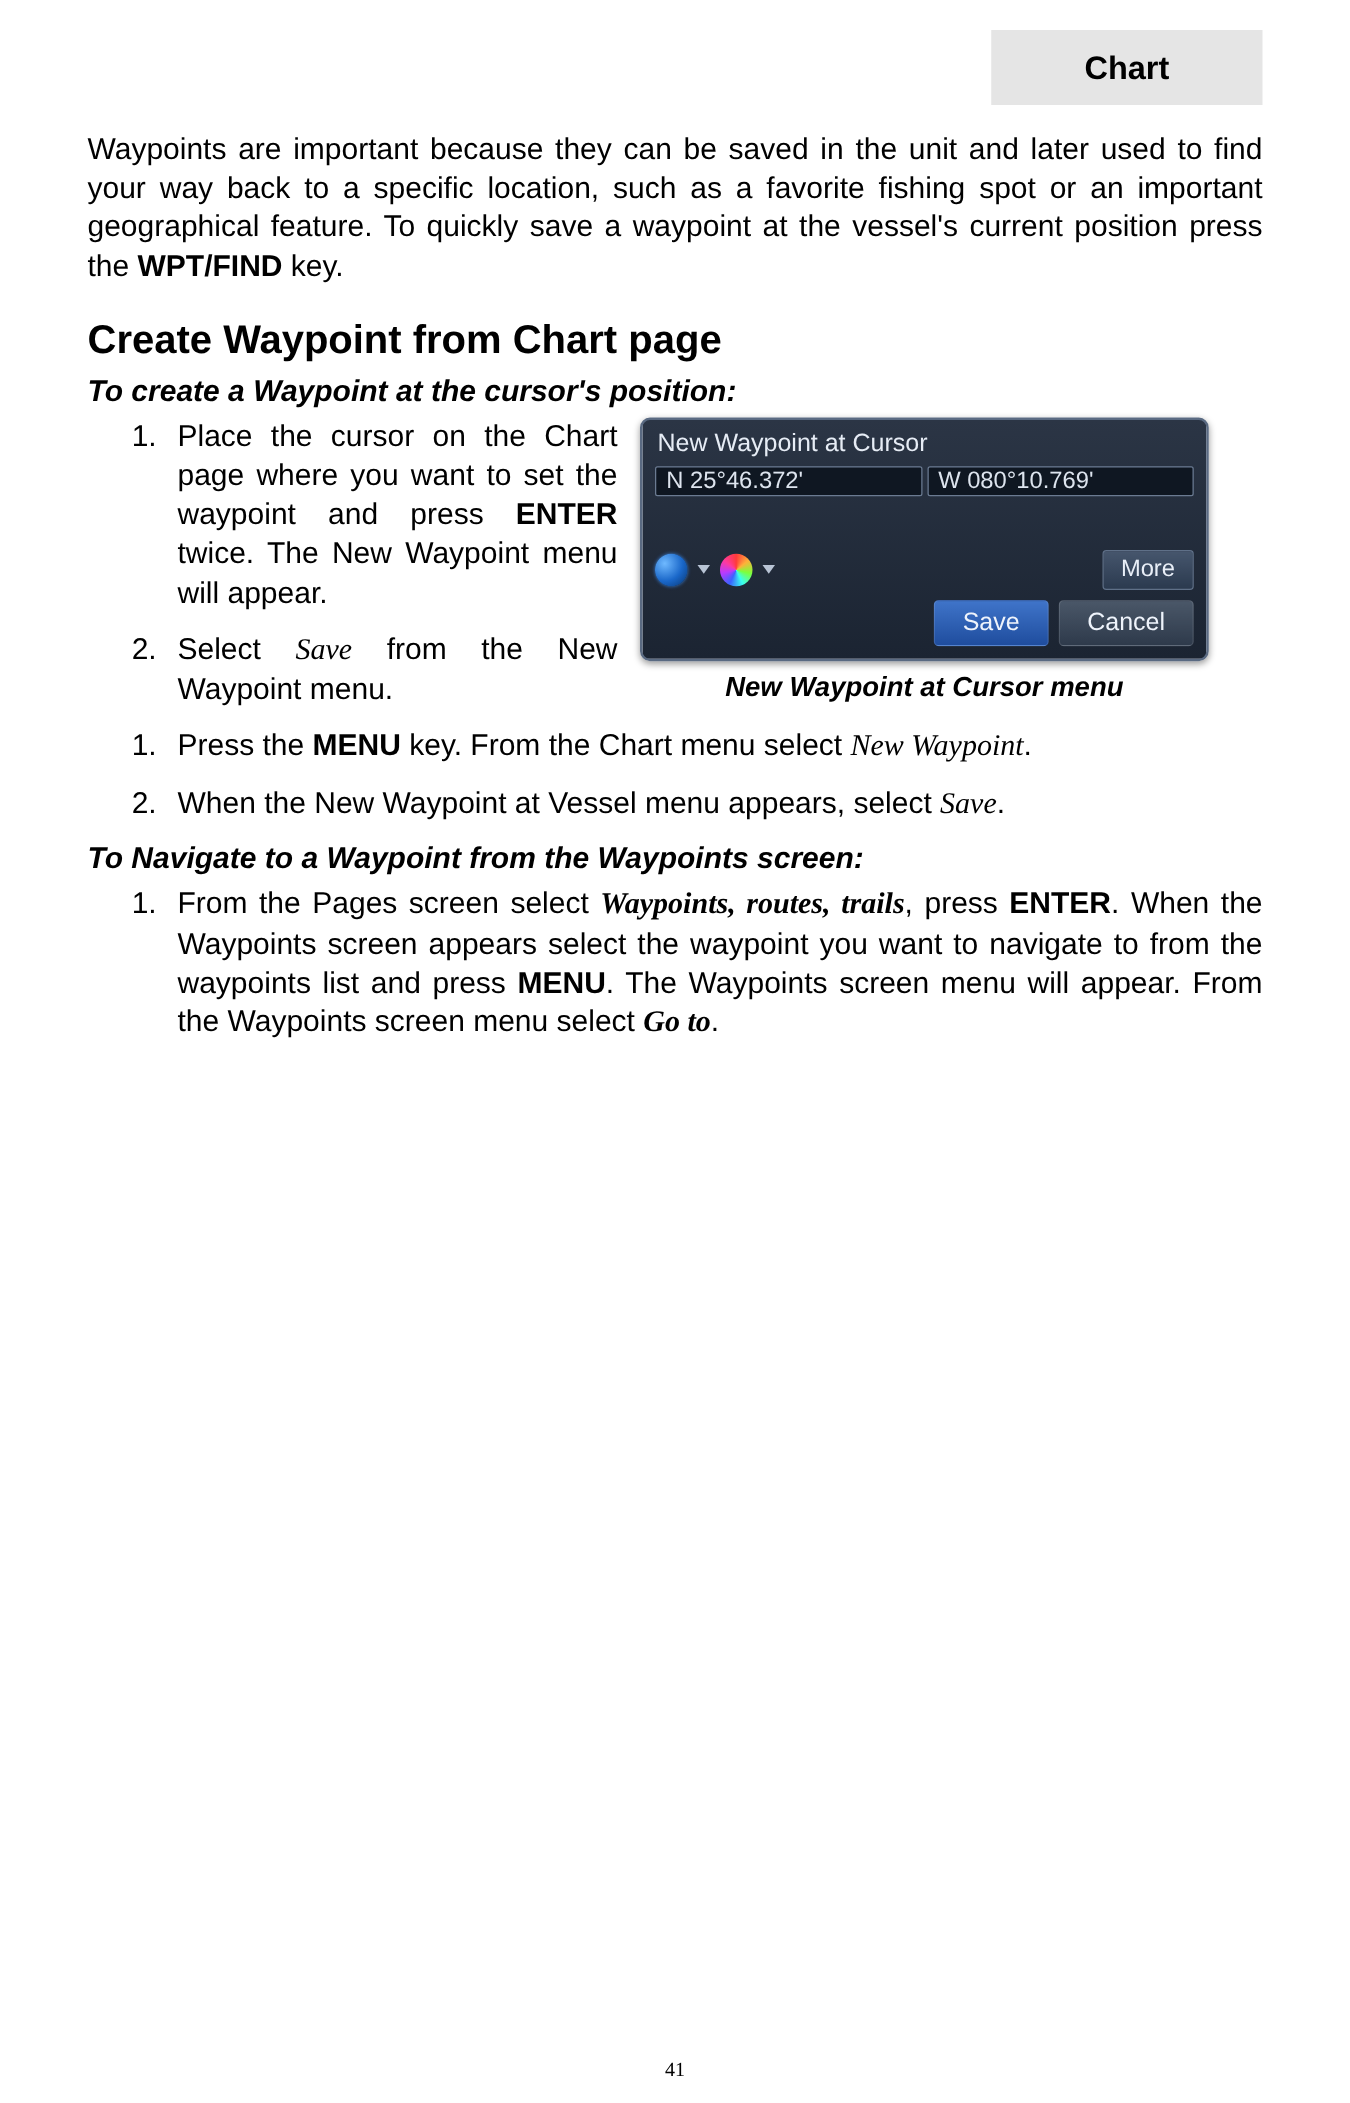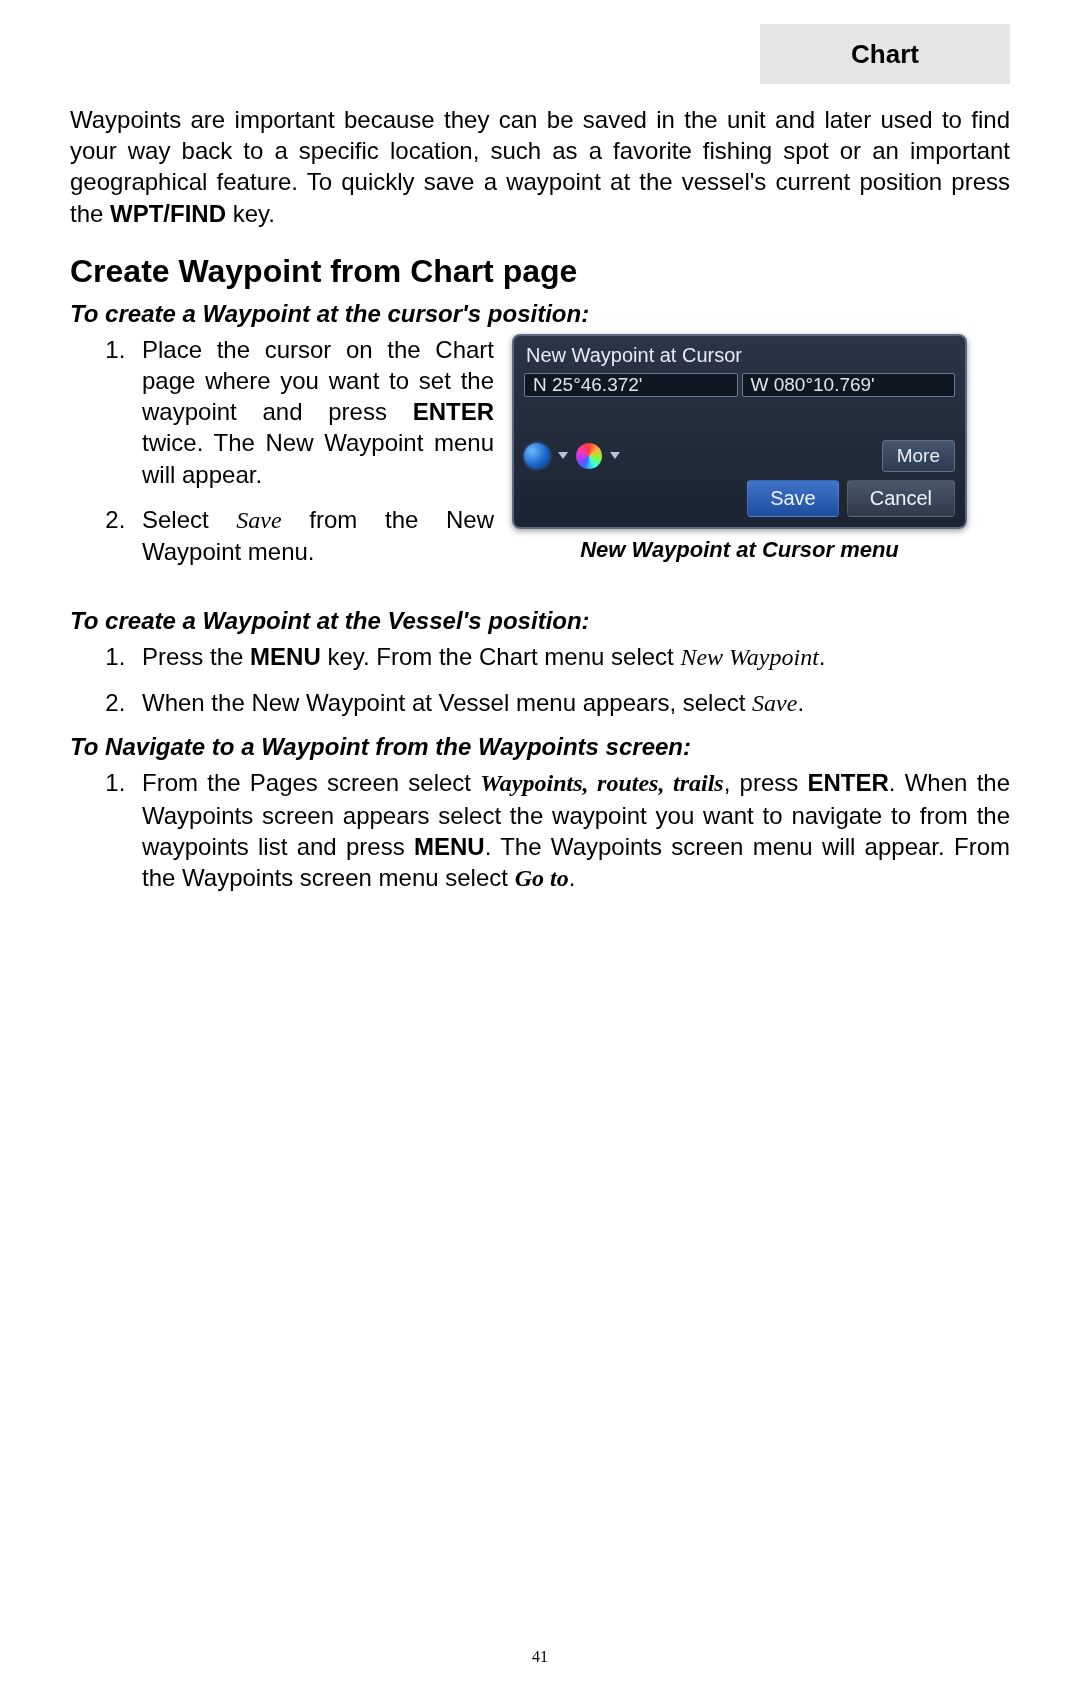--- a/index.html
+++ b/index.html
@@ -1,17 +1,17 @@
 <!DOCTYPE html>
 <html><head>
 <meta charset="utf-8">
 <style>
   html,body{margin:0;padding:0;background:#fff;font-family:Arial,Helvetica,sans-serif;color:#000;}
   .page{width:1080px;height:1682px;margin:0 auto;position:relative;box-sizing:border-box;padding:0 70px 0 70px;}
-  .header-tab{position:absolute;top:0;right:70px;width:250px;height:60px;background:#e5e5e5;display:flex;align-items:center;justify-content:center;font-weight:bold;font-size:26px;}
+  .header-tab{position:absolute;top:0;right:70px;width:217px;height:60px;background:#e5e5e5;display:flex;align-items:center;justify-content:center;font-weight:bold;font-size:26px;}
   .intro{padding-top:80px;font-size:24px;line-height:1.3;text-align:justify;}
   .intro .bold{font-weight:bold;}
   h1.section{font-size:32px;font-weight:bold;margin:22px 0 10px 0;font-family:Arial,Helvetica,sans-serif;}
   .sub{font-size:24px;font-weight:bold;font-style:italic;margin:6px 0 6px 0;font-family:Arial,Helvetica,sans-serif;}
   .row{display:flex;align-items:flex-start;gap:18px;}
   ol.steps{margin:0 0 0 44px;padding:0;font-size:24px;line-height:1.3;}
   ol.steps li{margin:0 0 14px 18px;padding-left:10px;text-align:justify;}
   ol.steps.a{max-width:380px;}
   .kbold{font-weight:bold;}
   .italic{font-style:italic;font-family:"Times New Roman",Times,serif;}
@@ -88,21 +88,20 @@
         </div>
         <div class="dev-btns">
           <div class="btn btn-save">Save</div>
           <div class="btn btn-cancel">Cancel</div>
         </div>
       </div>
       <div class="caption">New Waypoint at Cursor menu</div>
     </div>
   </div>
 
-  <div class="sub" style="margin-top:26px">To create a Waypoint at the Vessel's position:</div>
   <ol class="steps">
     <li>
       <span>Press the </span><span class="kbold">MENU</span><span> key. From the Chart menu select </span><span class="italic">New Waypoint</span><span>.</span>
     </li>
     <li>
       <span>When the New Waypoint at Vessel menu appears, select </span><span class="italic">Save</span><span>.</span>
     </li>
   </ol>
 
 

